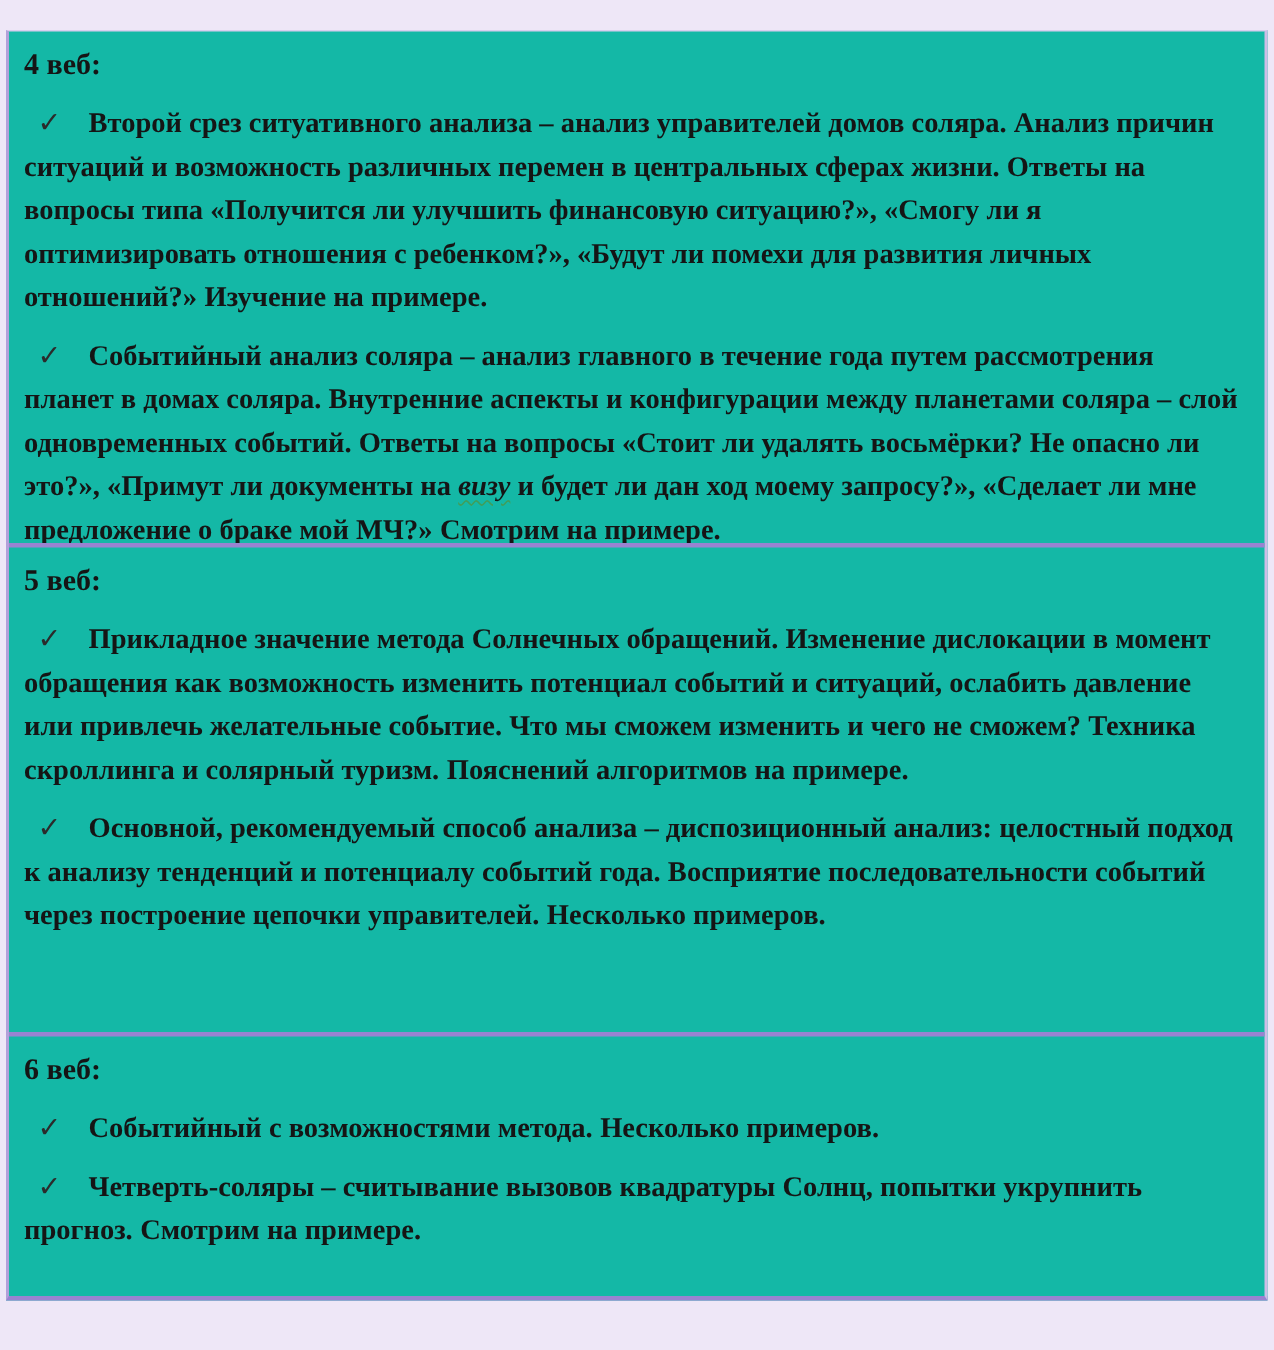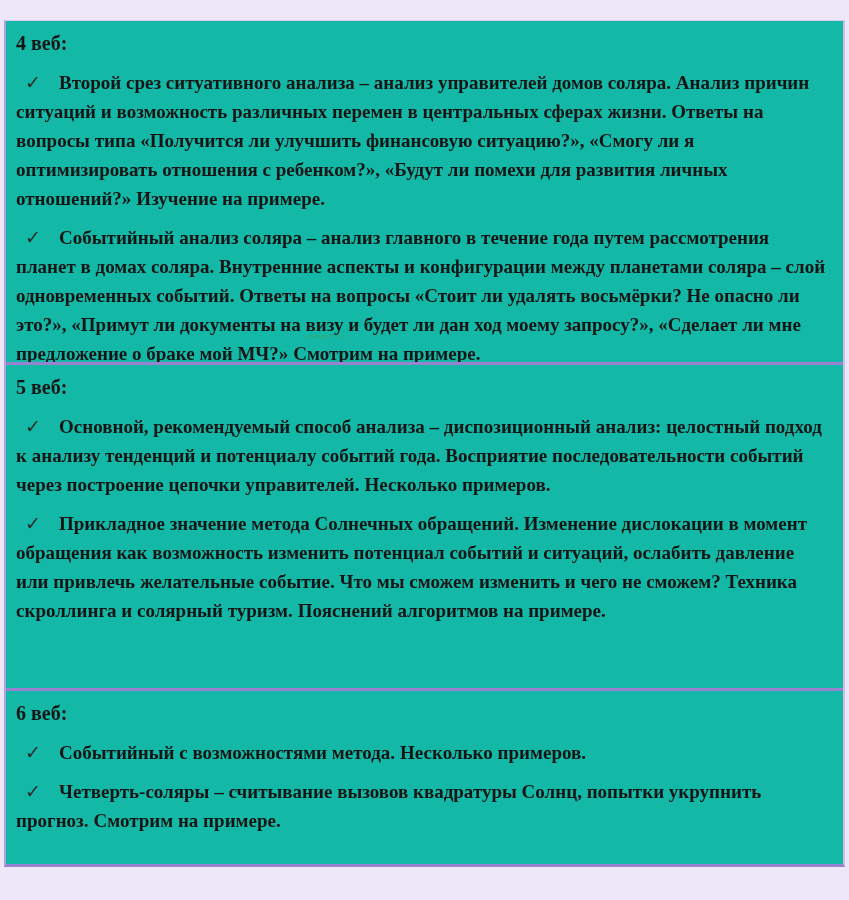--- a/index.html
+++ b/index.html
@@ -59,37 +59,38 @@
   }
   .it {
     margin-left: 5px;
   }
   .squiggle {
     text-decoration-line: underline;
     text-decoration-style: wavy;
     text-decoration-color: #3f9e5a;
     text-decoration-thickness: 1px;
     text-underline-offset: 3px;
+    font-style: italic;
   }
 </style>
 </head>
 <body>
 
 <div class="frame">
 
   <section class="row row-1">
     <h2 class="heading">4 веб:</h2>
     <p class="item"><span class="check">✓</span><span>Второй срез ситуативного анализа – анализ управителей домов соляра. Анализ причин ситуаций и возможность различных перемен в центральных сферах жизни. Ответы на вопросы типа «Получится ли улучшить финансовую ситуацию?», «Смогу ли я оптимизировать отношения с ребенком?», «Будут ли помехи для развития личных отношений?»</span><span class="it">Изучение на примере.</span></p>
     <p class="item"><span class="check">✓</span><span>Событийный анализ соляра – анализ главного в течение года путем рассмотрения планет в домах соляра. Внутренние аспекты и конфигурации между планетами соляра – слой одновременных событий. Ответы на вопросы «Стоит ли удалять восьмёрки? Не опасно ли это?», «Примут ли документы на </span><span class="squiggle">визу</span><span> и будет ли дан ход моему запросу?», «Сделает ли мне предложение о браке мой МЧ?»</span><span class="it">Смотрим на примере.</span></p>
   </section>
 
   <section class="row row-2">
     <h2 class="heading">5 веб:</h2>
+    <p class="item"><span class="check">✓</span><span>Прикладное значение метода Солнечных обращений. Изменение дислокации в момент обращения как возможность изменить потенциал событий и ситуаций, ослабить давление или привлечь желательные событие. Что мы сможем изменить и чего не сможем? Техника скроллинга и солярный туризм.</span><span class="it">Пояснений алгоритмов на примере.</span></p>
     <p class="item"><span class="check">✓</span><span>Основной, рекомендуемый способ анализа – диспозиционный анализ: целостный подход к анализу тенденций и потенциалу событий года. Восприятие последовательности событий через построение цепочки управителей.</span><span class="it">Несколько примеров.</span></p>
-    <p class="item"><span class="check">✓</span><span>Прикладное значение метода Солнечных обращений. Изменение дислокации в момент обращения как возможность изменить потенциал событий и ситуаций, ослабить давление или привлечь желательные событие. Что мы сможем изменить и чего не сможем? Техника скроллинга и солярный туризм.</span><span class="it">Пояснений алгоритмов на примере.</span></p>
   </section>
 
   <section class="row row-3">
     <h2 class="heading">6 веб:</h2>
     <p class="item"><span class="check">✓</span><span>Событийный с возможностями метода.</span><span class="it">Несколько примеров.</span></p>
     <p class="item"><span class="check">✓</span><span>Четверть-соляры – считывание вызовов квадратуры Солнц, попытки укрупнить прогноз.</span><span class="it">Смотрим на примере.</span></p>
   </section>
 
 </div>
 

